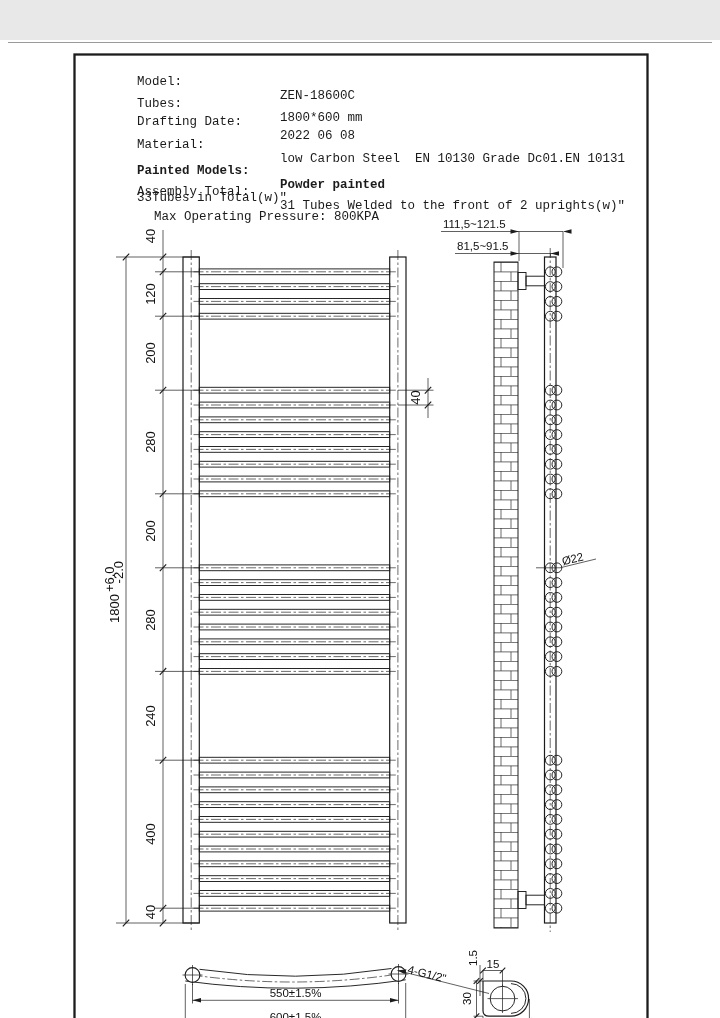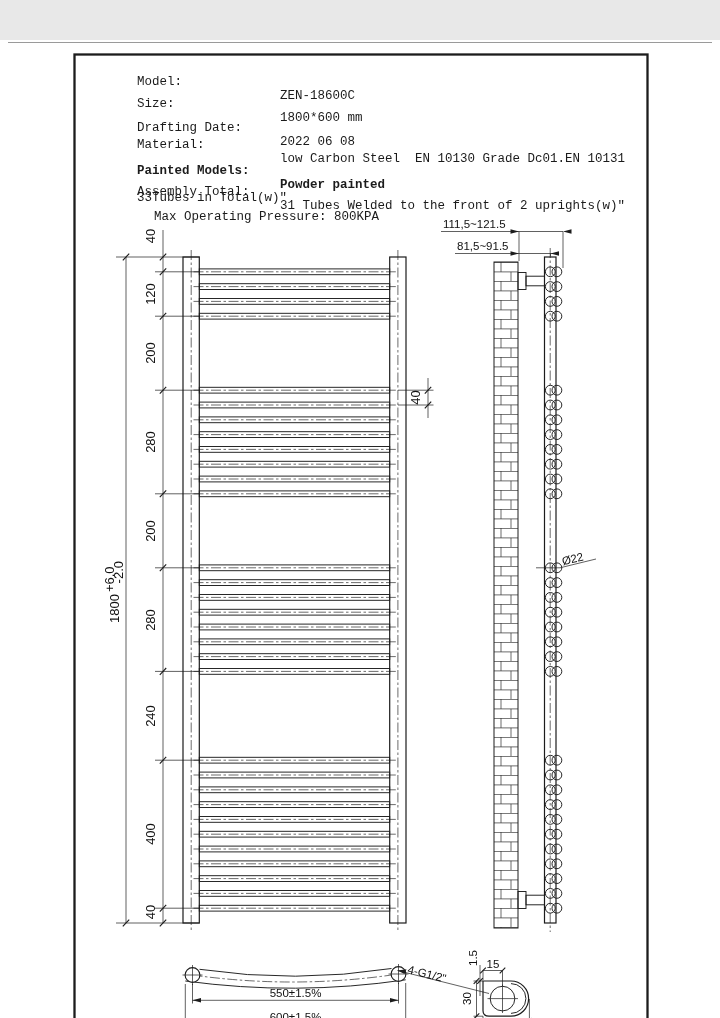--- a/index.html
+++ b/index.html
@@ -26,24 +26,24 @@
 <body>
 
 <div class="page">
 
   <div class="specs">
     <div class="spec-row" style="top:21px;">
       <span class="spec-label">Model:</span>
       <span class="spec-value">ZEN-18600C</span>
     </div>
     <div class="spec-row" style="top:43px;">
-      <span class="spec-label">Size:</span>
+      <span class="spec-label">Tubes:</span>
       <span class="spec-value">1800*600 mm</span>
     </div>
-    <div class="spec-row" style="top:67px;">
+    <div class="spec-row" style="top:61px;">
       <span class="spec-label">Drafting Date:</span>
       <span class="spec-value">2022 06 08</span>
     </div>
     <div class="spec-row" style="top:84px;font-family:Liberation Mono, monospace;">
       <span class="spec-label">Material:</span>
       <span class="spec-value">low Carbon Steel  EN 10130 Grade Dc01.EN 10131</span>
     </div>
     <div class="spec-row" style="top:110px;font-weight:bold;">
       <span class="spec-label">Painted Models:</span>
       <span class="spec-value">Powder painted</span>

